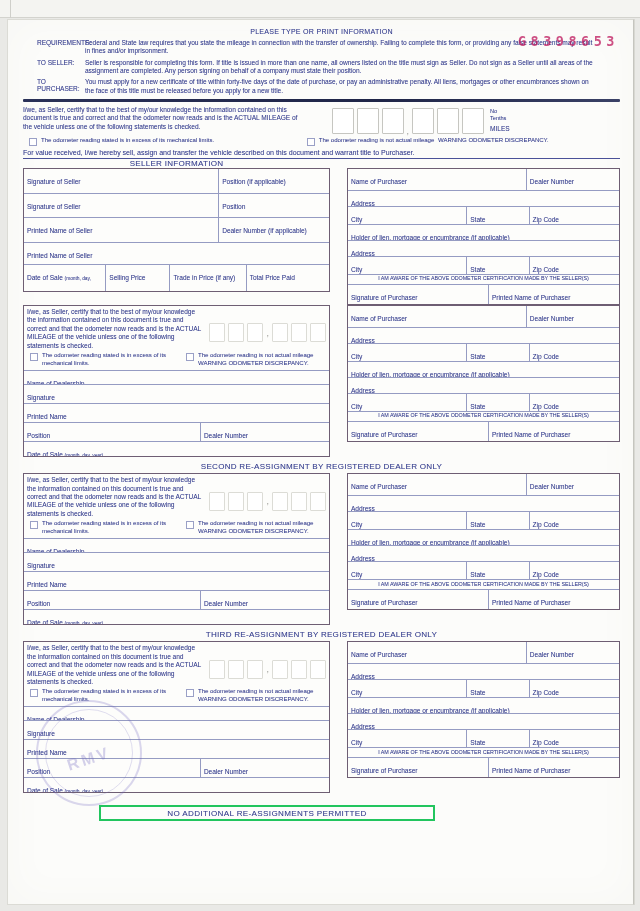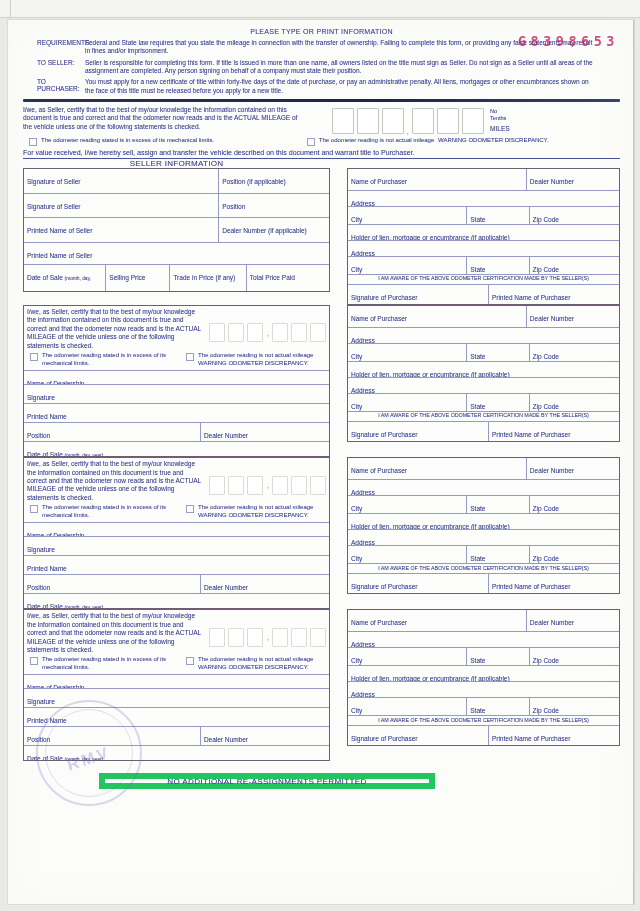--- a/index.html
+++ b/index.html
@@ -83,21 +83,21 @@
   .warn-block { display:block; }
 
   .h14 { height:14px; } .h15 { height:15px; } .h19 { height:19px; }
   .h21 { height:21px; } .h16 { height:16px; } .h18 { height:18px; }
   .h9  { height:10px; } .h20 { height:20px; } .h24 { height:24px; }
   .h25 { height:25px; } .h22 { height:22px; } .h27 { height:27px; }
   .w100 { width:100%; }
 
   .footer-box {
     margin:12px 0 0 76px; width:336px; height:16px;
-    border:6px solid #22c55e; background:#fdfdfb;
+    border:2px solid #22c55e; background:#fdfdfb;
     display:flex; align-items:center; justify-content:center;
     font-size:8px; letter-spacing:0.4px;
   }
 
   .stamp {
     position:absolute; left:28px; top:680px; width:106px; height:106px;
     border:2px solid rgba(116,106,192,0.26); border-radius:50%;
     pointer-events:none; z-index:4;
   }
   .stamp::after {
@@ -321,20 +321,21 @@
     <div class="frow h20">
       <div class="fcell" style="width:52%"><span class="lbl">Signature of Purchaser</span></div>
       <div class="fcell nb" style="width:48%"><span class="lbl">Printed Name of Purchaser</span></div>
     </div>
   </div>
 </div>
       </div>
     </section>
 
     <section class="reassign">
+      <div class="sec-title">SECOND RE-ASSIGNMENT BY REGISTERED DEALER ONLY</div>
       <div class="cols">
         <div class="col-l">
   <div class="ftable">
     <div class="d-top">
       <p class="d-statement">I/we, as Seller, certify that to the best of my/our knowledge the information contained on this document is true and correct and that the odometer now reads and is the ACTUAL MILEAGE of the vehicle unless one of the following statements is checked.</p>
       <div class="d-boxes">
         <div class="obox sm"></div>
         <div class="obox sm"></div>
         <div class="obox sm"></div>
         <span class="comma">,</span>
@@ -407,20 +408,21 @@
     <div class="frow h20">
       <div class="fcell" style="width:52%"><span class="lbl">Signature of Purchaser</span></div>
       <div class="fcell nb" style="width:48%"><span class="lbl">Printed Name of Purchaser</span></div>
     </div>
   </div>
 </div>
       </div>
     </section>
 
     <section class="reassign">
+      <div class="sec-title">THIRD RE-ASSIGNMENT BY REGISTERED DEALER ONLY</div>
       <div class="cols">
         <div class="col-l">
   <div class="ftable">
     <div class="d-top">
       <p class="d-statement">I/we, as Seller, certify that to the best of my/our knowledge the information contained on this document is true and correct and that the odometer now reads and is the ACTUAL MILEAGE of the vehicle unless one of the following statements is checked.</p>
       <div class="d-boxes">
         <div class="obox sm"></div>
         <div class="obox sm"></div>
         <div class="obox sm"></div>
         <span class="comma">,</span>

